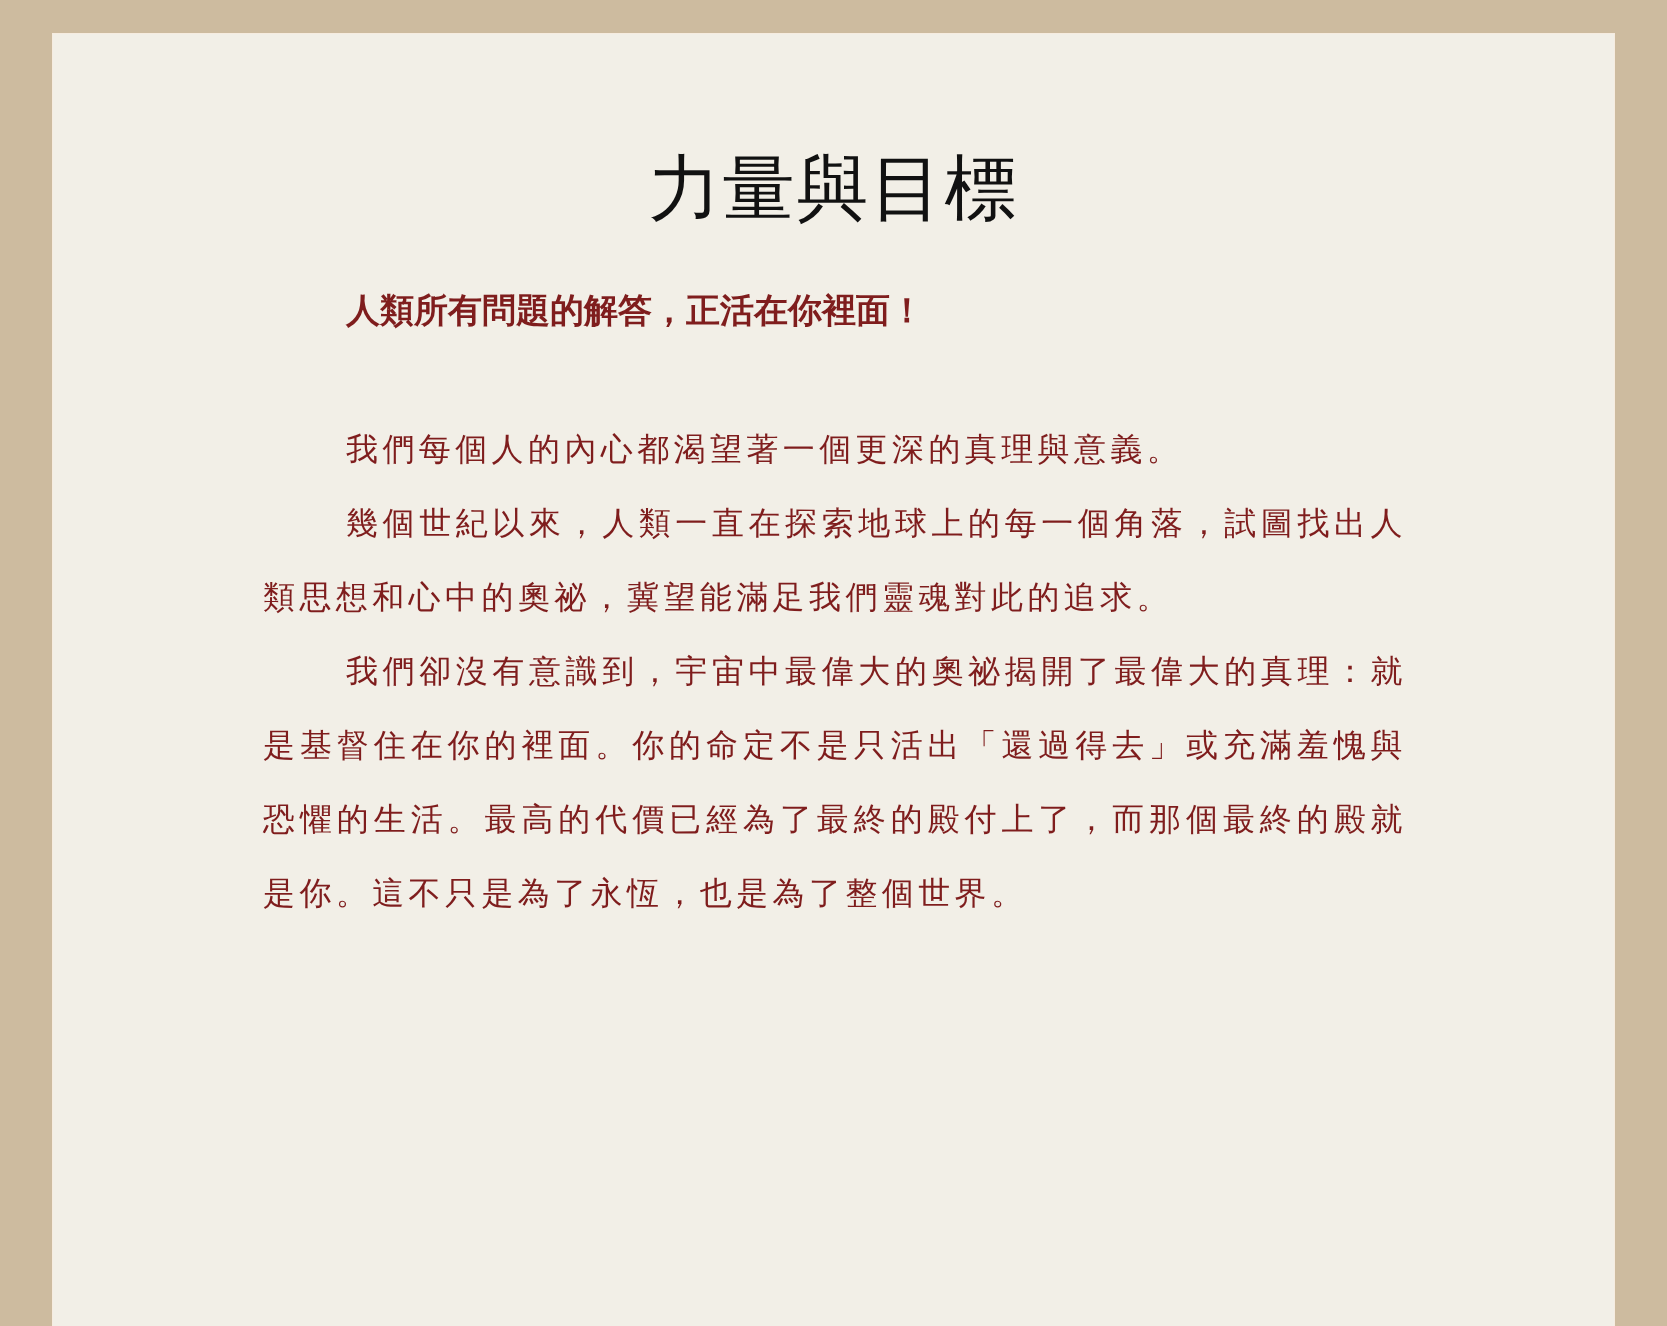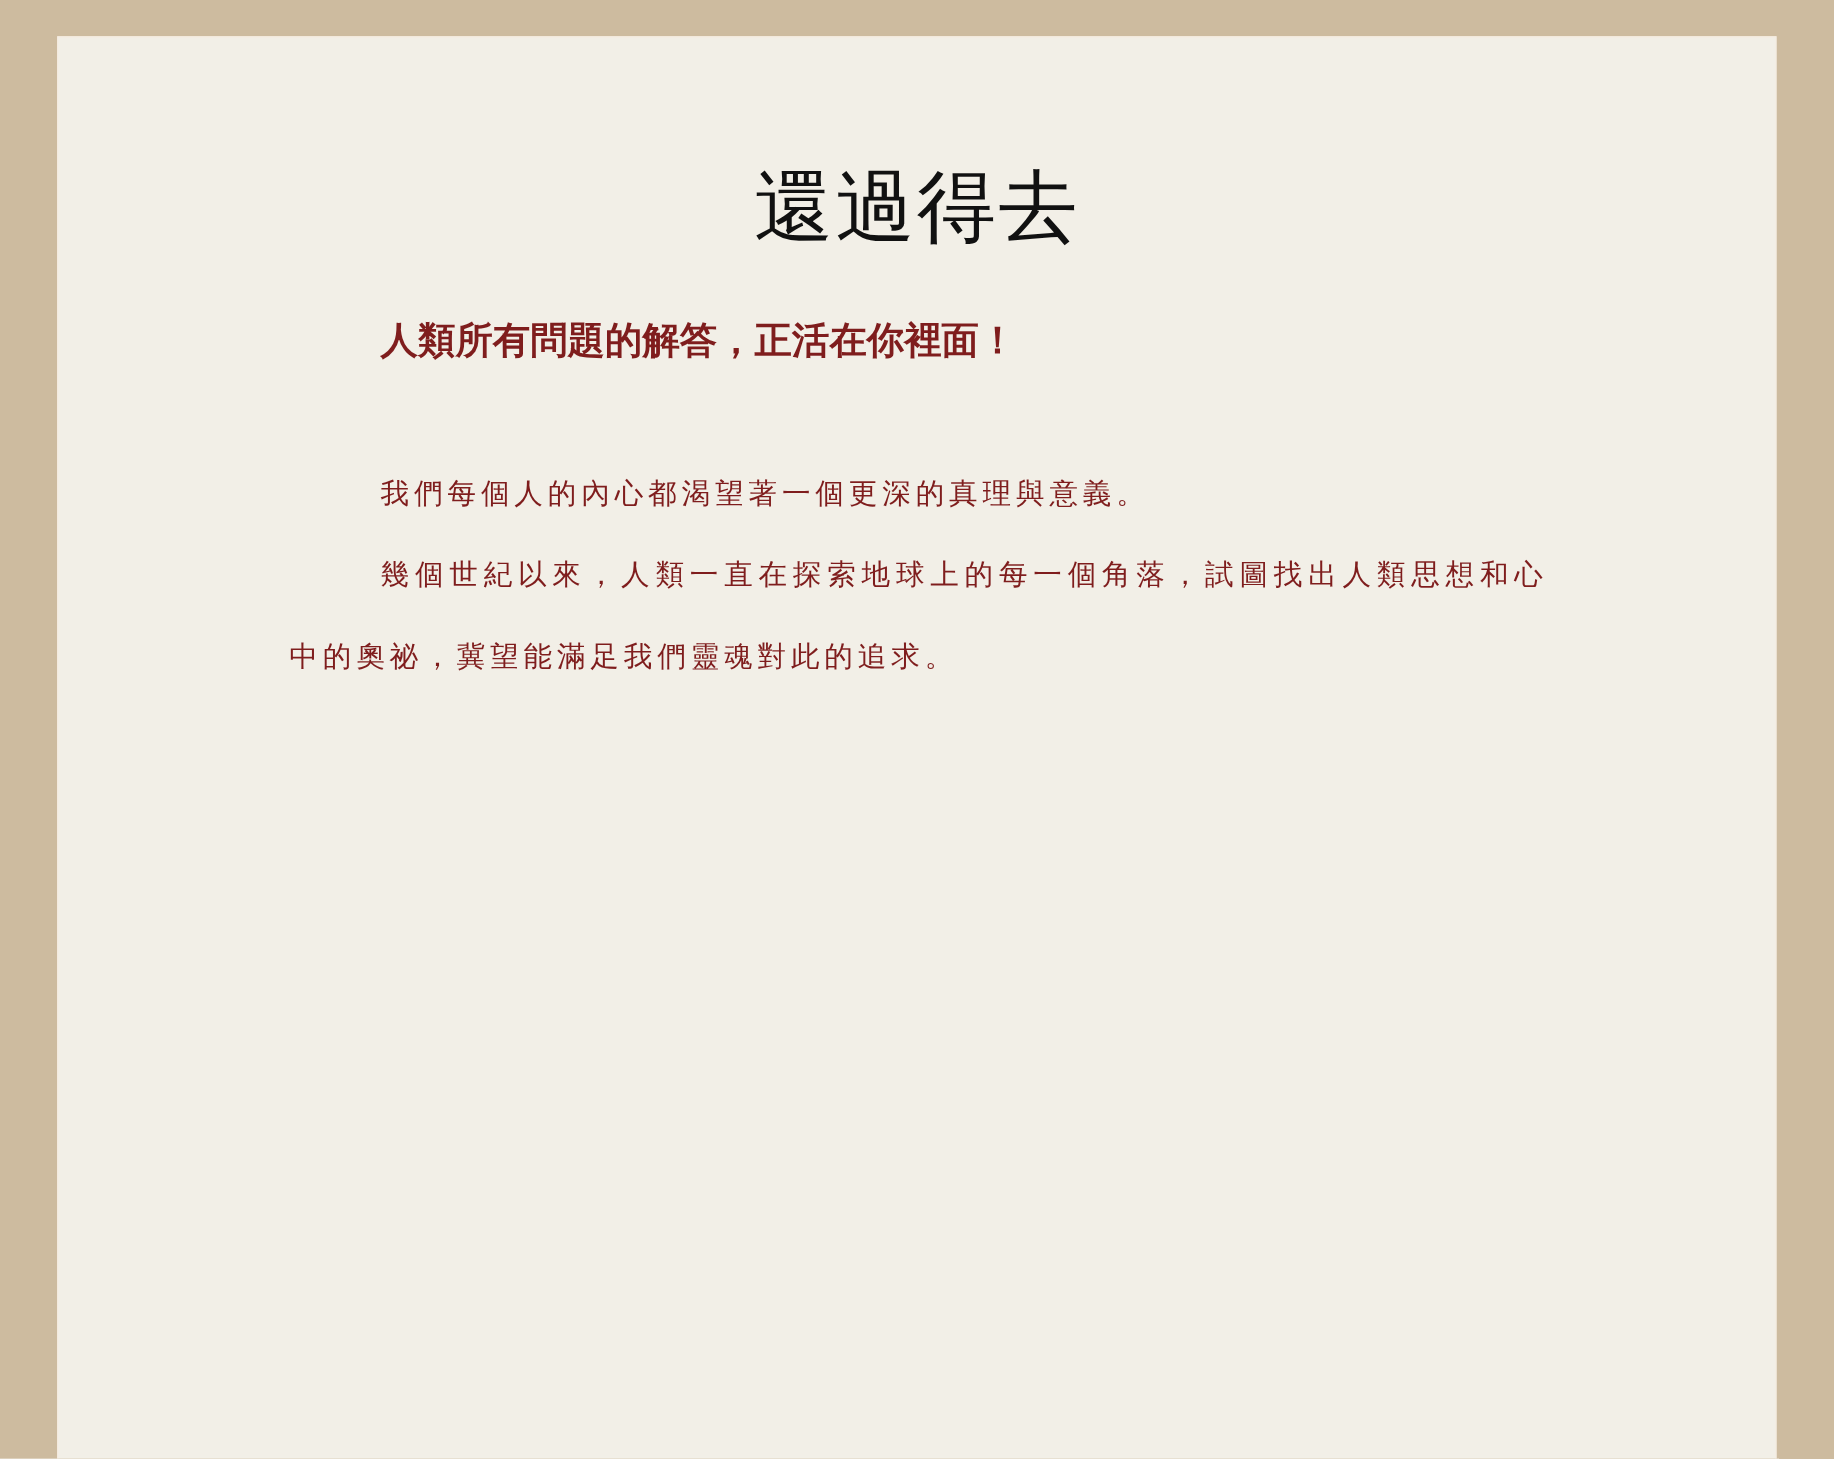--- a/index.html
+++ b/index.html
@@ -44,32 +44,33 @@
       color: #7f1d1d;
     }
     .tagline {
       font-size: 34px;
       font-weight: bold;
       line-height: 64px;
       text-indent: 83px;
       margin: 0 0 70px 0;
     }
     .para {
-      font-size: 26px;
+      font-size: 32px;
       line-height: 74px;
       letter-spacing: 4.4px;
       text-indent: 83px;
       margin: 0;
       text-align: justify;
     }
     .para.first { margin-top: 0; }
   </style>
 </head>
 <body>
 
 <div class="panel">
-  <h1 class="title">還過得去</h1>
+  <h1 class="title">力量與目標</h1>
   <div class="content">
     <p class="tagline">人類所有問題的解答，正活在你裡面！</p>
     <p class="para first">我們每個人的內心都渴望著一個更深的真理與意義。</p>
     <p class="para">幾個世紀以來，人類一直在探索地球上的每一個角落，試圖找出人類思想和心中的奧祕，冀望能滿足我們靈魂對此的追求。</p>
+    <p class="para">我們卻沒有意識到，宇宙中最偉大的奧祕揭開了最偉大的真理：就是基督住在你的裡面。你的命定不是只活出「還過得去」或充滿羞愧與恐懼的生活。最高的代價已經為了最終的殿付上了，而那個最終的殿就是你。這不只是為了永恆，也是為了整個世界。</p>
   </div>
 </div>
 
 </body></html>

